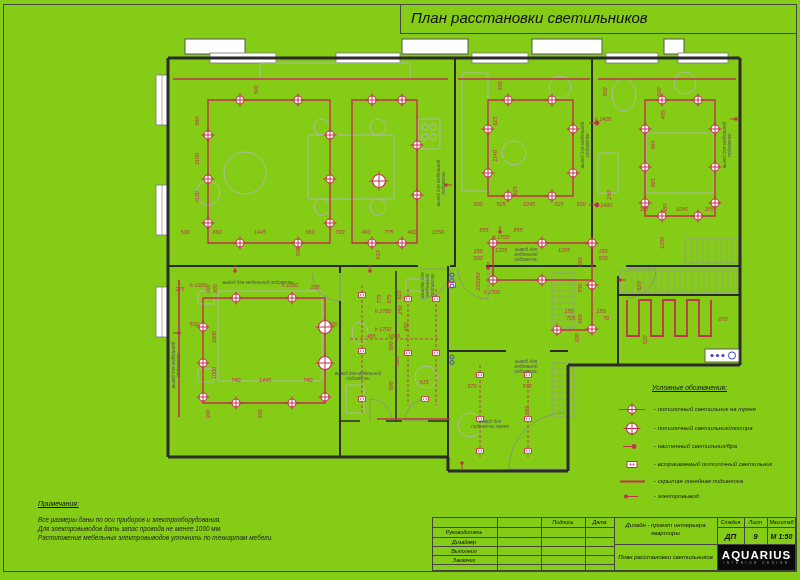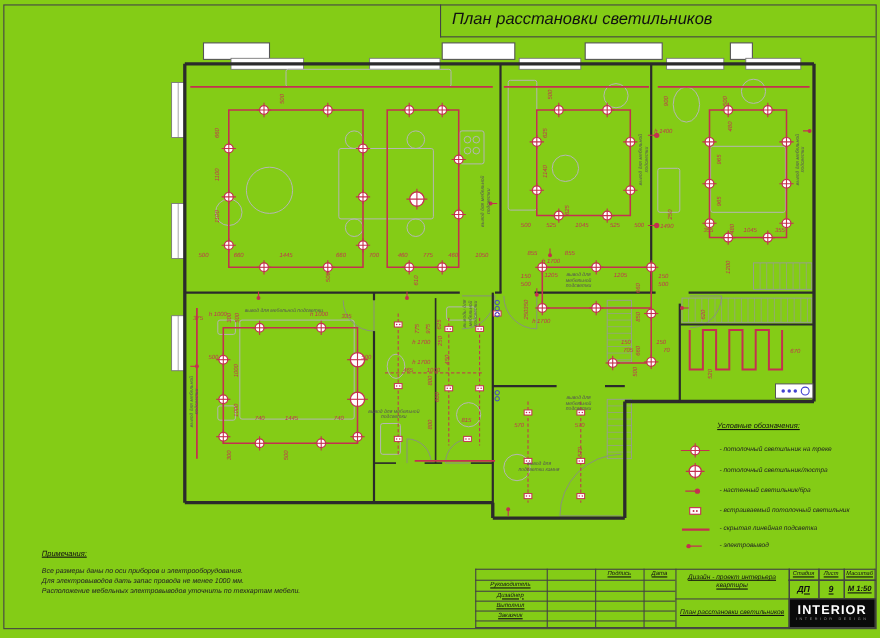--- a/index.html
+++ b/index.html
@@ -19,21 +19,21 @@
   .lg-item svg{position:absolute;left:0;top:0;}
   .lg-item .lbl{position:absolute;left:36px;top:4px;font-size:6px;font-style:italic;color:#222;white-space:nowrap;}
   
   #notes{left:38px;top:500px;width:340px;}
   #notes .nh{font-size:6.8px;font-style:italic;text-decoration:underline;color:#111;margin-bottom:8px;}
   #notes .nl{font-size:6.4px;font-style:italic;color:#222;line-height:9px;white-space:nowrap;}
   
   #tblock{left:432px;top:517px;width:364px;height:54px;}
   .tb-line{position:absolute;background:#444;}
   .tb-txt{position:absolute;font-size:5.6px;font-style:italic;color:#111;white-space:nowrap;
-          transform:translate(-50%,-50%);text-decoration:underline;}
+          transform:translate(-50%,-50%);}
   #logo{position:absolute;left:285px;top:27px;width:79px;height:27px;background:#0a0a0a;
         display:flex;flex-direction:column;align-items:center;justify-content:center;}
   #logo .lg1{color:#fff;font-size:11.5px;font-weight:bold;letter-spacing:1px;line-height:11px;}
   #logo .lg2{color:#999;font-size:3.4px;letter-spacing:2.4px;line-height:5px;}
 </style>
 </head>
 <body>
 
 <div id="sheet">
   <div class="abs" id="border"></div>
@@ -740,21 +740,21 @@
       </div>
     </div>
   <div class="abs" id="notes">
     <div class="nh">Примечания:</div>
   <div class="nl">Все размеры даны по оси приборов и электрооборудования.</div>
       <div class="nl">Для электровыводов дать запас провода не менее 1000 мм.</div>
       <div class="nl">Расположение мебельных электровыводов уточнить по техкартам мебели.</div>
     </div>
   <div class="abs" id="tblock">
     <div id="logo">
-      <div class="lg1">INTERIOR</div>
+      <div class="lg1">AQUARIUS</div>
       <div class="lg2">INTERIOR DESIGN</div>
     </div>
   <div class="tb-line" style="left: 0px; top: 0px; width: 364px; height: 0.8px;"></div>
       <div class="tb-line" style="left: 0px; top: 53.2px; width: 364px; height: 0.8px;"></div>
       <div class="tb-line" style="left: 0px; top: 0px; width: 0.8px; height: 54px;"></div>
       <div class="tb-line" style="left: 363.2px; top: 0px; width: 0.8px; height: 54px;"></div>
       <div class="tb-line" style="left: 65px; top: 0px; width: 0.8px; height: 54px;"></div>
       <div class="tb-line" style="left: 109px; top: 0px; width: 0.8px; height: 54px;"></div>
       <div class="tb-line" style="left: 153px; top: 0px; width: 0.8px; height: 54px;"></div>
       <div class="tb-line" style="left: 182px; top: 0px; width: 0.8px; height: 54px;"></div>

